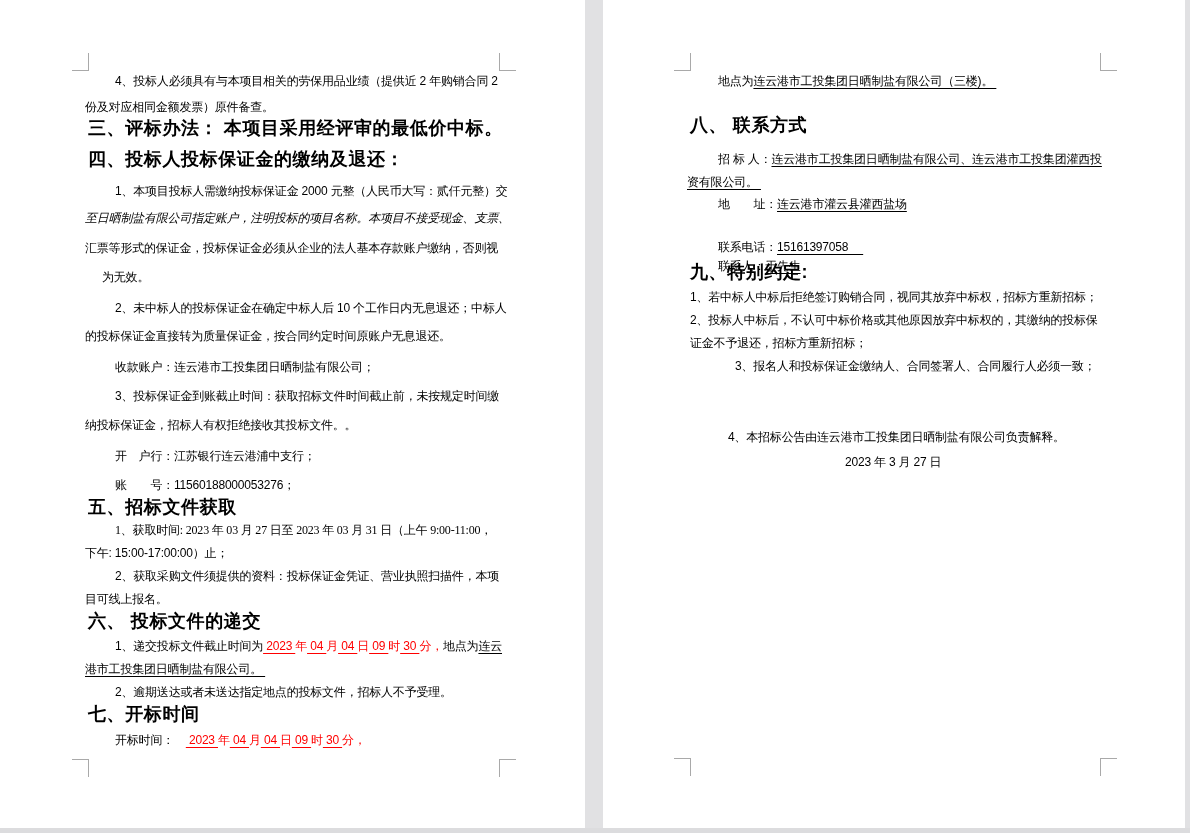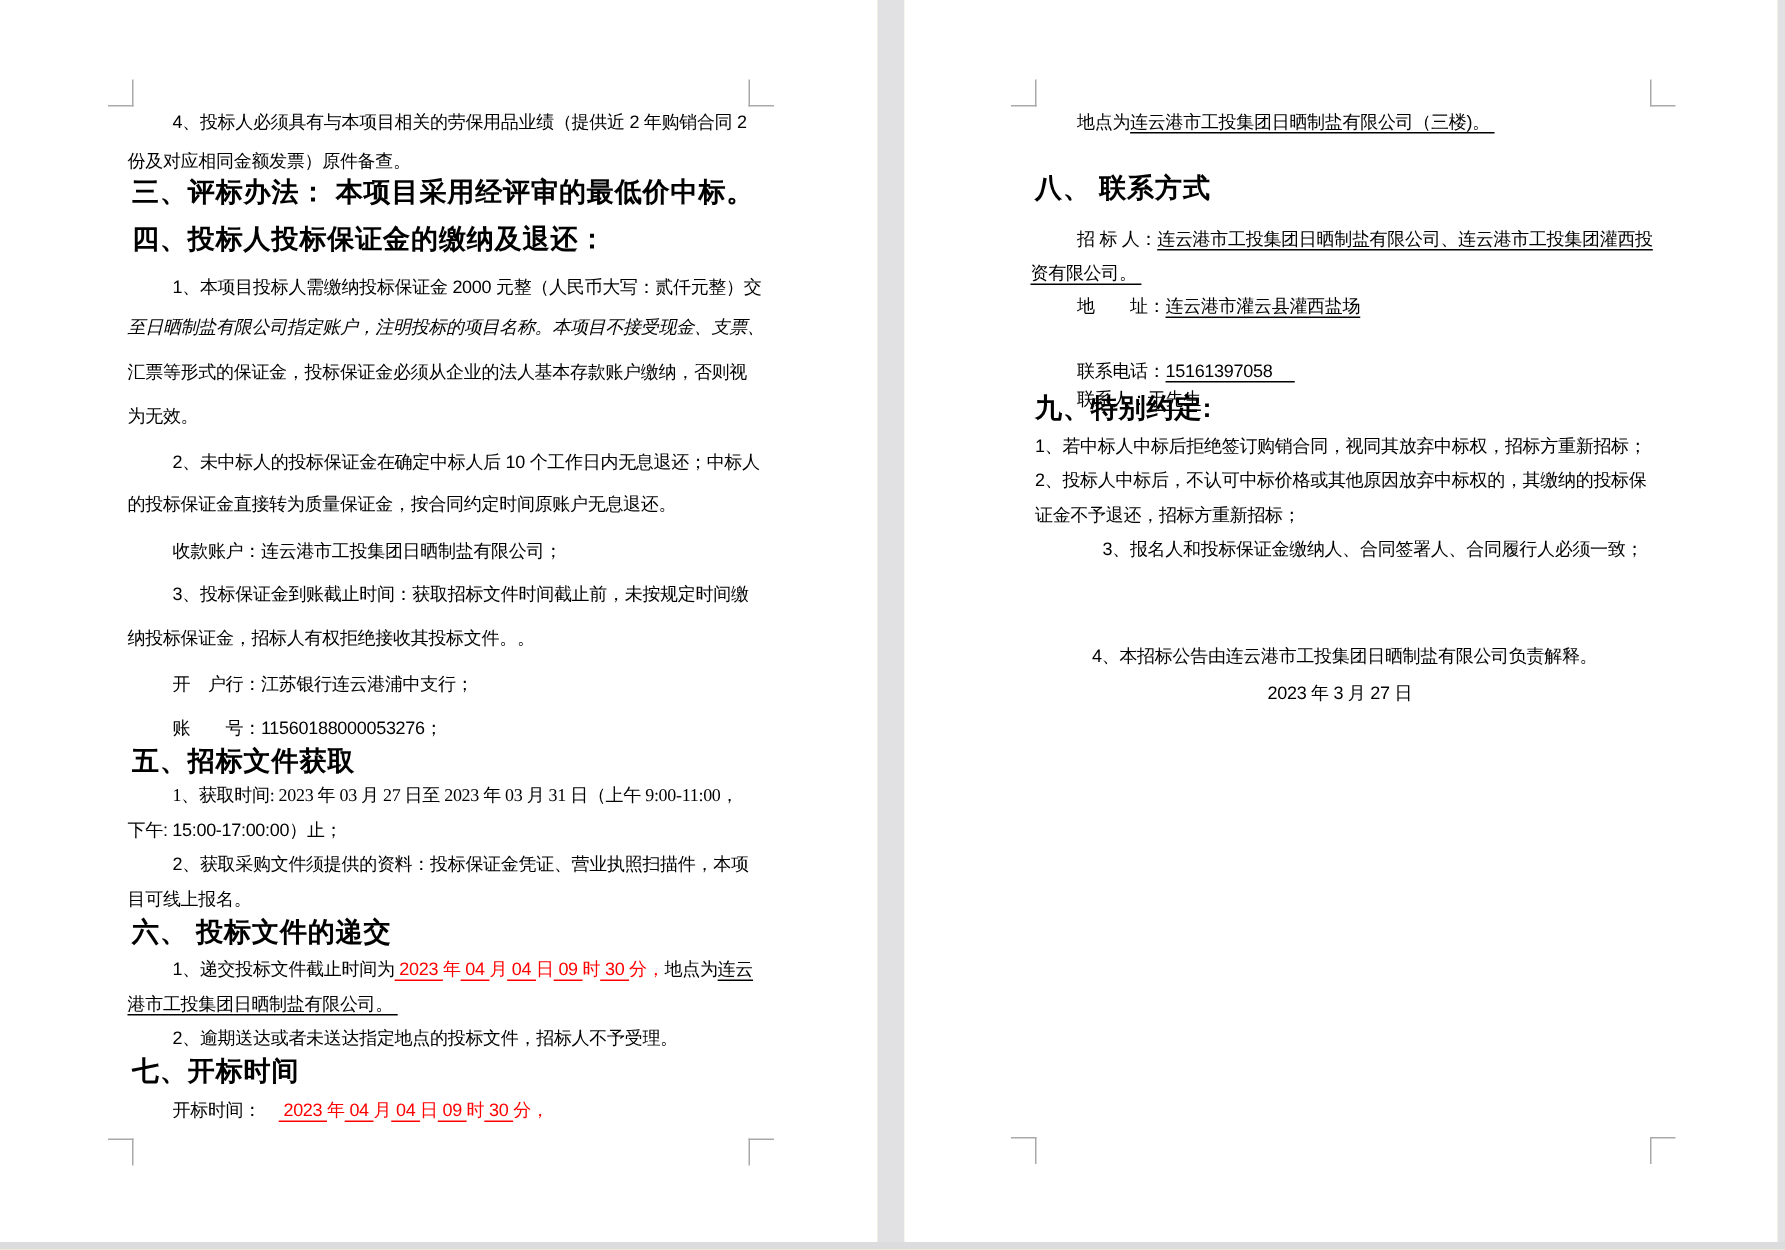--- a/index.html
+++ b/index.html
@@ -1,17 +1,17 @@
 <!DOCTYPE html>
 <html><head>
 <meta charset="utf-8">
 <style>
   html,body{margin:0;padding:0;background:#e1e1e3;}
   .canvas{position:relative;width:1190px;height:833px;overflow:hidden;
-          font-family:"Liberation Sans","DejaVu Sans",sans-serif;background:#fef9c3;}
+          font-family:"Liberation Sans","DejaVu Sans",sans-serif;background:#ffffff;}
   .page{position:absolute;top:0;height:828px;background:#ffffff;}
   .page-left{left:0;width:585px;}
   .page-right{left:603px;width:582px;}
   .gutter{position:absolute;left:585px;top:0;width:18px;height:828px;background:#e1e1e3;}
   .edge-right{position:absolute;left:1185px;top:0;width:5px;height:833px;background:#e1e1e3;}
   .edge-bottom{position:absolute;left:0;top:828px;width:1190px;height:5px;background:#dcdcde;}
   .crop{position:absolute;width:16px;height:17px;}
   .crop.tl{border-right:1px solid #a9a9a9;border-bottom:1px solid #a9a9a9;}
   .crop.tr{border-left:1px solid #a9a9a9;border-bottom:1px solid #a9a9a9;}
   .crop.bl{border-right:1px solid #a9a9a9;border-top:1px solid #a9a9a9;}
@@ -44,21 +44,21 @@
   <div class="crop br" style="left:1100px;top:758px;"></div>
 
   <div id="lines-layer">
       <div class="line" style="top: 74px; left: 115px;"><span class="seg">4、投标人必须具有与本项目相关的劳保用品业绩（提供近 2 年购销合同 2</span></div>
       <div class="line" style="top: 100px; left: 85px;"><span class="seg">份及对应相同金额发票）原件备查。</span></div>
       <div class="line heading" style="top: 121px; left: 88px;"><span class="seg bold">三、评标办法： 本项目采用经评审的最低价中标。</span></div>
       <div class="line heading" style="top: 152px; left: 88px;"><span class="seg bold">四、投标人投标保证金的缴纳及退还：</span></div>
       <div class="line" style="top: 184px; left: 115px;"><span class="seg">1、本项目投标人需缴纳投标保证金 2000 元整（人民币大写：贰仟元整）交</span></div>
       <div class="line" style="top: 211px; left: 85px; font-style: italic;"><span class="seg">至日晒制盐有限公司指定账户，注明投标的项目名称。本项目不接受现金、支票、</span></div>
       <div class="line" style="top: 241px; left: 85px;"><span class="seg">汇票等形式的保证金，投标保证金必须从企业的法人基本存款账户缴纳，否则视</span></div>
-      <div class="line" style="top: 270px; left: 85px;"><span class="seg">为无效。</span></div>
+      <div class="line" style="top: 270px; left: 102px;"><span class="seg">为无效。</span></div>
       <div class="line" style="top: 301px; left: 115px;"><span class="seg">2、未中标人的投标保证金在确定中标人后 10 个工作日内无息退还；中标人</span></div>
       <div class="line" style="top: 329px; left: 85px;"><span class="seg">的投标保证金直接转为质量保证金，按合同约定时间原账户无息退还。</span></div>
       <div class="line" style="top: 360px; left: 115px;"><span class="seg">收款账户：连云港市工投集团日晒制盐有限公司；</span></div>
       <div class="line" style="top: 389px; left: 115px;"><span class="seg">3、投标保证金到账截止时间：获取招标文件时间截止前，未按规定时间缴</span></div>
       <div class="line" style="top: 418px; left: 85px;"><span class="seg">纳投标保证金，招标人有权拒绝接收其投标文件。。</span></div>
       <div class="line" style="top: 449px; left: 115px;"><span class="seg">开　户行：江苏银行连云港浦中支行；</span></div>
       <div class="line" style="top: 478px; left: 115px;"><span class="seg">账　　号：11560188000053276；</span></div>
       <div class="line heading" style="top: 500px; left: 88px;"><span class="seg bold">五、招标文件获取</span></div>
       <div class="line" style="top: 523px; left: 115px; font-family: Liberation Serif, serif;"><span class="seg">1、获取时间: 2023 年 03 月 27 日至 2023 年 03 月 31 日（上午 9:00-11:00，</span></div>
       <div class="line" style="top: 546px; left: 85px;"><span class="seg">下午: 15:00-17:00:00）止；</span></div>

